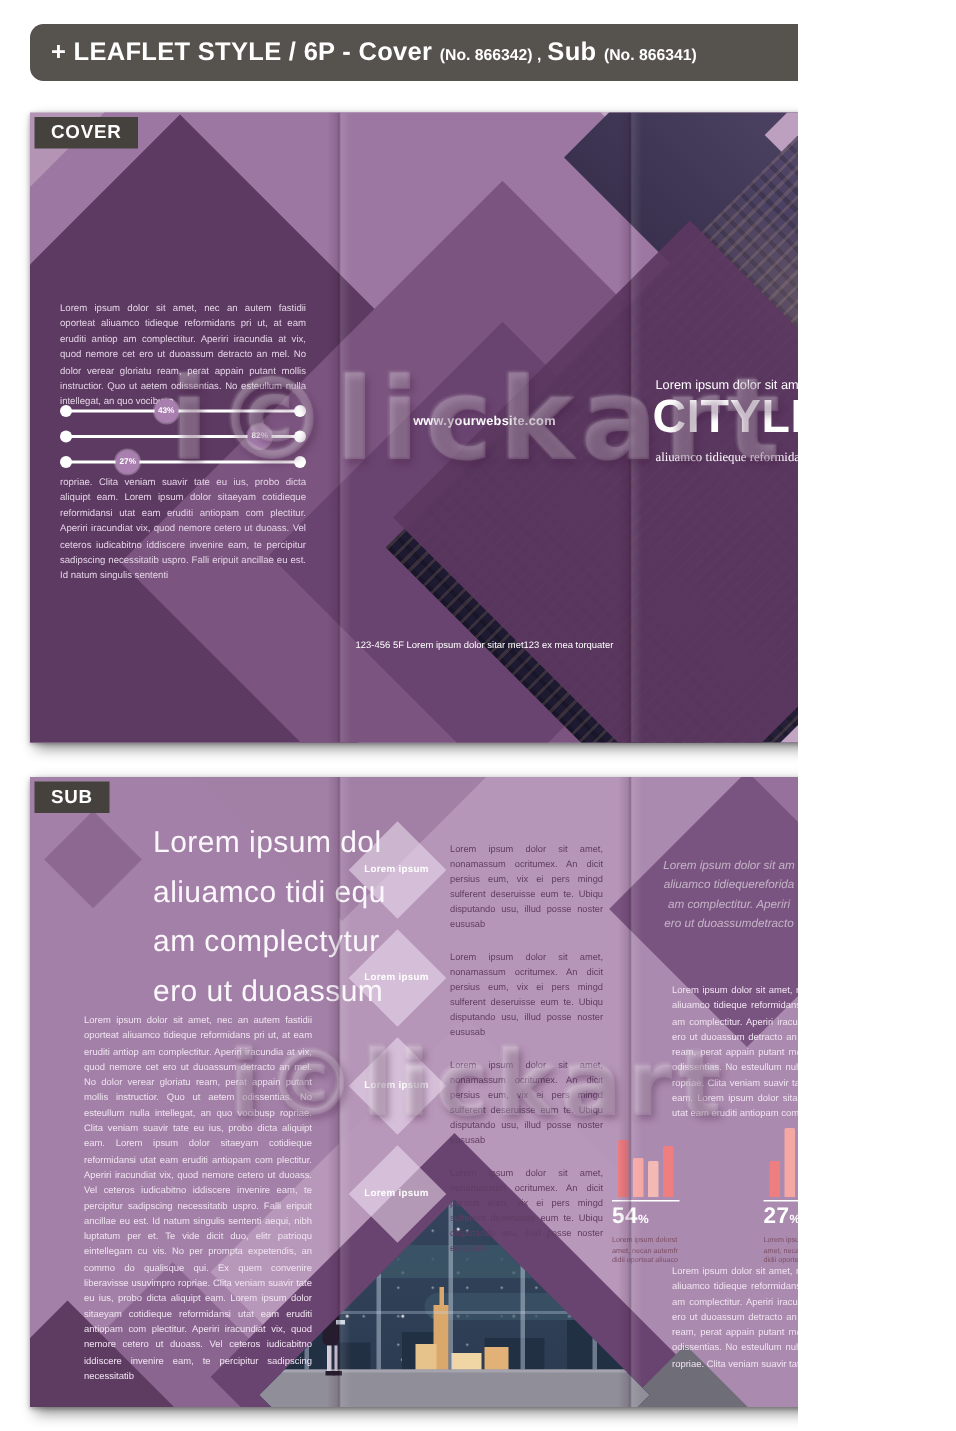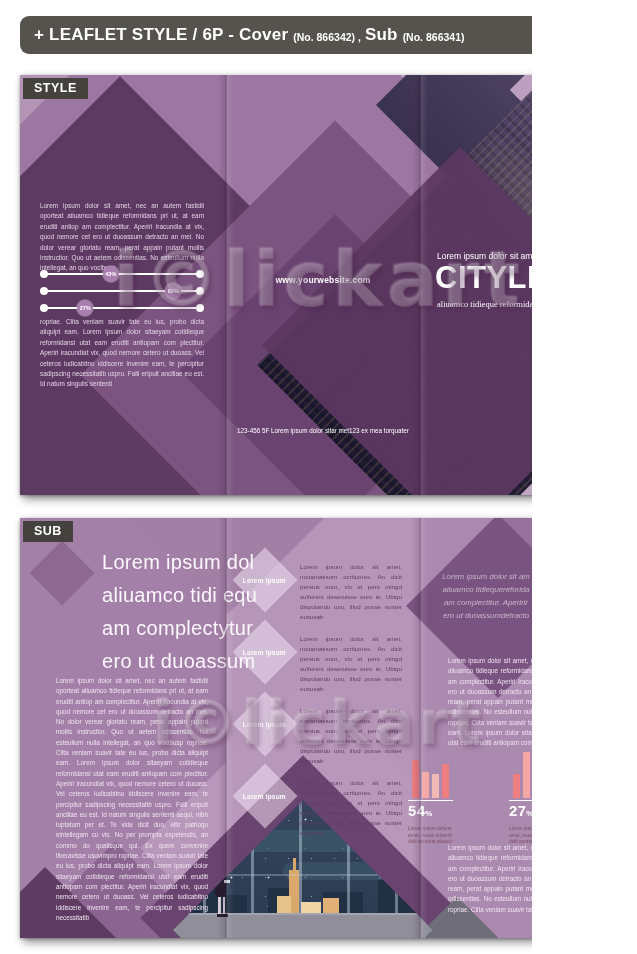--- a/index.html
+++ b/index.html
@@ -122,21 +122,21 @@
     <div class="abs" style="left:196px;width:214px;top:352px;text-align:center;color:#fff;font-size:6.3px;z-index:20;">123-456 5F Lorem ipsum dolor sitar met123 ex mea torquater</div>
 
     <div class="abs" style="left:417px;top:176px;color:#fff;font-size:8.5px;z-index:20;">Lorem ipsum dolor sit amet</div>
     <div class="abs" style="left:415px;top:185px;color:#fff;font-size:31px;font-weight:bold;letter-spacing:.5px;z-index:20;">CITYLIFE</div>
     <div class="abs" style="left:417px;top:224px;color:#fff;font-size:8.5px;z-index:20;font-family:Liberation Serif, serif;">aliuamco tidieque reformida</div>
     <div class="abs" style="left:490px;top:395px;width:100px;text-align:right;color:#7b5880;font-size:6.8px;font-weight:bold;letter-spacing:.8px;z-index:20;">◆ YOURCOMPANY</div>
 
     <div class="fold" style="left:198px;"></div>
     <div class="fold" style="left:392px;"></div>
     <div class="wm" style="top:160px;font-size:76px;">i©lickart</div>
-    <div class="badge">STYLE</div>
+    <div class="badge">COVER</div>
   </div>
 
   <div class="sheet" style="top:518px;background:#b696b8;">
 
     <div class="abs" style="left:0;top:0;width:206px;height:420px;background:#a380a7;"></div>
     <div class="dia" style="width:240px;height:240px;left:170px;top:210px;background:#b898ba;"></div>
     <div class="abs" style="left:400px;top:0;width:198px;height:420px;background:#ab8aaf;"></div>
     <div class="dia" style="width:150px;height:150px;left:133px;top:-85px;background:#a280a6;"></div>
     <div class="dia" style="width:46px;height:46px;left:19px;top:32px;background:#8d6992;"></div>
     <div class="dia" style="width:200px;height:200px;left:-5px;top:365px;background:#8a6590;"></div>
@@ -201,21 +201,21 @@
       </div>
     <div class="para item-text" style="left:280px;top:188px;width:102px;">Lorem ipsum dolor sit amet, nonamassum ocritumex. An dicit persius eum, vix ei pers mingd sulferent deseruisse eum te. Ubiqu disputando usu, illud posse noster eususab</div>
     <div class="bullet" style="left:222px;top:255px;">
         <span>Lorem ipsum</span>
       </div>
     <div class="para item-text" style="left:280px;top:260px;width:102px;">Lorem ipsum dolor sit amet, nonamassum ocritumex. An dicit persius eum, vix ei pers mingd sulferent deseruisse eum te. Ubiqu disputando usu, illud posse noster eususab</div>
 
     <div class="abs" style="left:396px;top:52px;width:140px;text-align:center;font-size:7.8px;line-height:13px;color:rgba(255,255,255,.55);z-index:20;font-style:italic;">
       <div>Lorem ipsum dolor sit am</div>
       <div>aliuamco tidiequereforida</div>
-      <div>am complectitur. Aperirir</div>
+      <div>am complectitur. Aperiri</div>
       <div>ero ut duoassumdetracto</div>
     </div>
     <div class="para s-para" style="left:428px;top:138px;width:168px;">Lorem ipsum dolor sit amet, nec an autem fastidii oporteat aliuamco tidieque reformidans pri ut, at eam eruditi antiop am complectitur. Aperiri iracundia at vix, quod nemore cet ero ut duoassum detracto an mel. No dolor verear gloriatu ream, perat appain putant mollis instructior. Quo ut aetem odissentias. No esteullum nulla intellegat, an quo vocibusp ropriae. Clita veniam suavir tate eu ius, probo dicta aliquipt eam. Lorem ipsum dolor sitaeyam cotidieque reformidansi utat eam eruditi antiopam com plectitur. Aperiri iracundiat</div>
 
     <div class="chart-g" style="left:388px;">
       <div class="bars">
           <div class="bar" style="height: 38.4px; background: rgb(238, 126, 128);"></div>
           <div class="bar" style="height: 26.4px; background: rgb(245, 167, 164);"></div>
           <div class="bar" style="height: 24px; background: rgb(243, 185, 181);"></div>
           <div class="bar" style="height: 33.6px; background: rgb(238, 126, 128);"></div>

